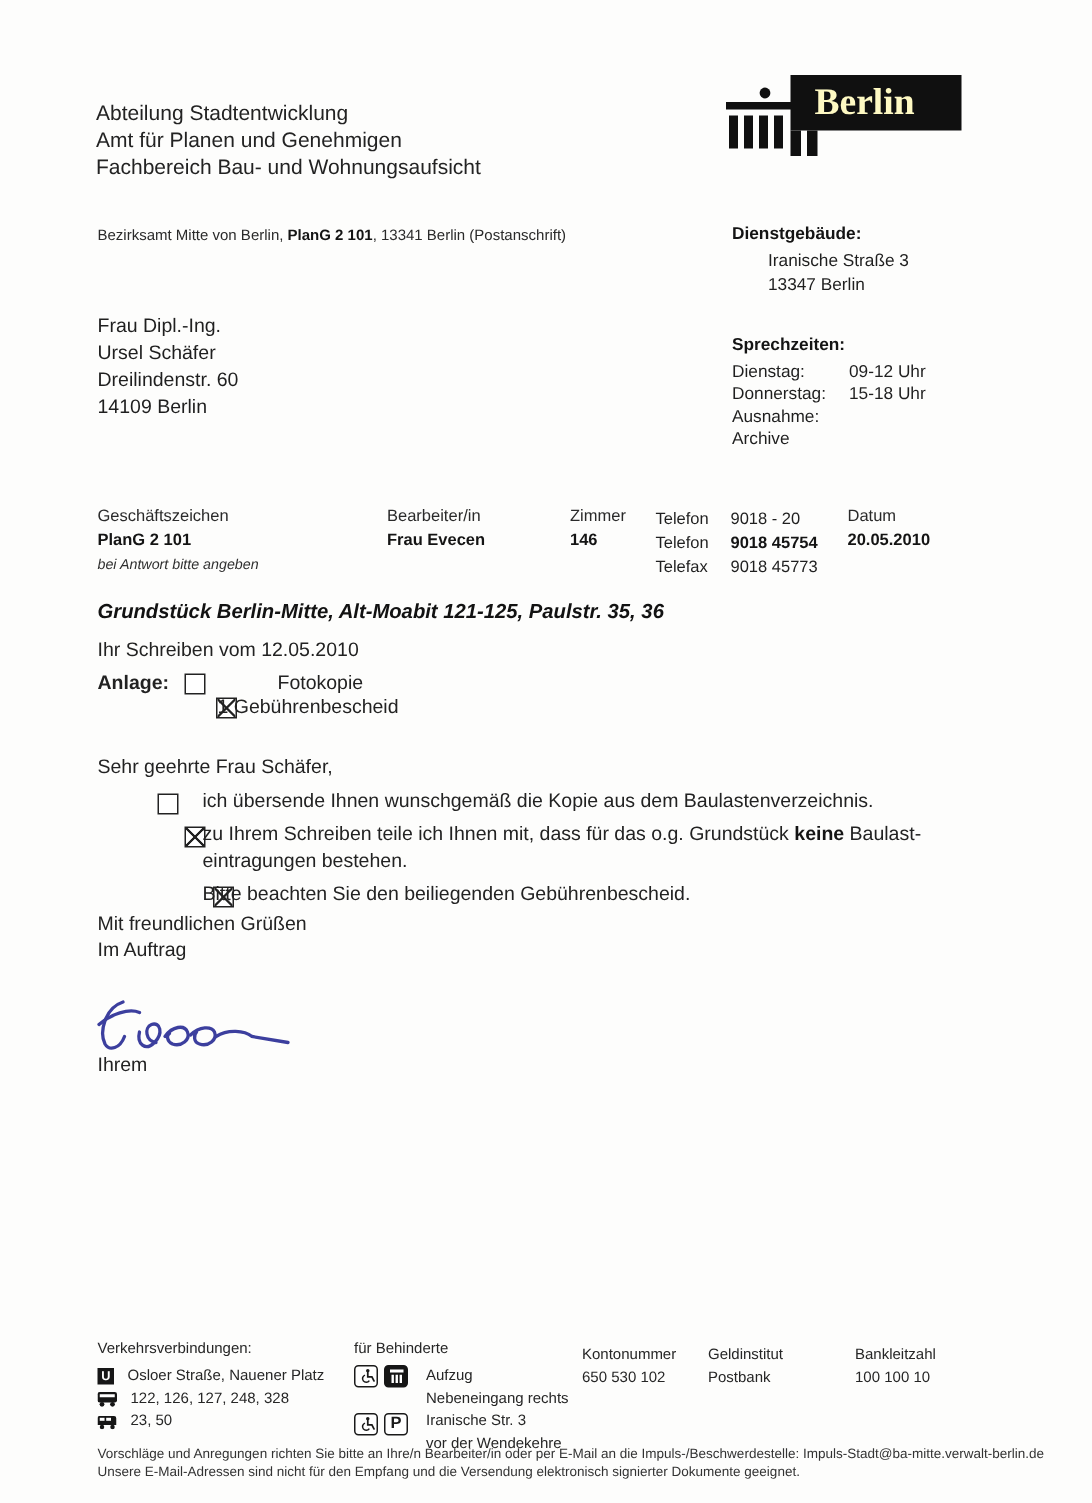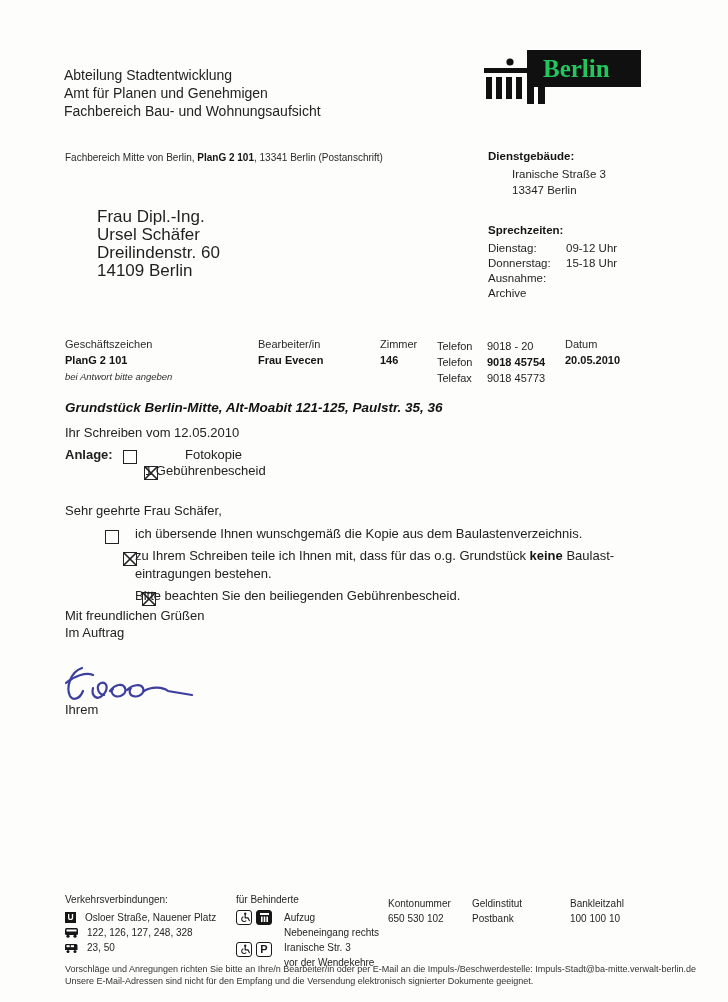--- a/index.html
+++ b/index.html
@@ -6,27 +6,27 @@
   .page{position:relative;width:728px;height:1002px;background:#fdfdfc;
         font-family:"Liberation Sans",sans-serif;color:#1f1f1f;overflow:hidden;}
   .abs{position:absolute;white-space:nowrap;}
   .b{font-weight:bold;color:#141414;}
   
   .doc-title{font-size:20px;font-weight:bold;letter-spacing:.2px;color:#111;}
   .dept-line{font-size:14px;line-height:18px;color:#232323;}
   
   .logo-wrap{position:absolute;left:483px;top:50px;width:170px;height:55px;}
   .logo-box{position:absolute;left:44px;top:0;width:98px;height:37px;background:#101010;
-            color:#22c55e;font-family:"Liberation Serif",serif;font-size:25px;font-weight:bold;
+            color:#fef9c3;font-family:"Liberation Serif",serif;font-size:25px;font-weight:bold;
             display:flex;align-items:center;padding-left:16px;}
   .gate{position:absolute;left:0;top:5px;}
   
   .sender{font-size:10px;color:#2a2a2a;}
   
-  .addr-line{font-size:17px;line-height:18px;margin-left:32px;}
+  .addr-line{font-size:13px;line-height:18px;}
   
   .office-label{font-size:11.5px;font-weight:bold;color:#141414;}
   .office-line{font-size:11.5px;line-height:16px;margin-left:24px;}
   .hours-row{display:flex;font-size:11.5px;line-height:15px;}
   .hours-day{width:78px;}
   
   .ref-label{font-size:11px;color:#2a2a2a;}
   .ref-value{font-size:11px;font-weight:bold;color:#141414;}
   .ref-note{font-size:9.5px;color:#2f2f2f;font-style:italic;}
   .phone-row{display:flex;font-size:11px;line-height:16px;}
@@ -73,21 +73,21 @@
         <rect x="23" y="22" width="6" height="22"></rect>
         <rect x="33" y="22" width="6" height="22"></rect>
         <rect x="44" y="32" width="7" height="17"></rect>
         <rect x="55" y="32" width="7" height="17"></rect>
       </g>
     </svg>
   </div>
 
   
   <div class="abs sender" style="left:65px;top:152px;">
-    <span>Fachbereich Mitte von Berlin, </span><span class="b">PlanG 2 101</span><span>, 13341 Berlin (Postanschrift)</span>
+    <span>Bezirksamt Mitte von Berlin, </span><span class="b">PlanG 2 101</span><span>, 13341 Berlin (Postanschrift)</span>
   </div>
 
   
   <div class="abs" style="left:65px;top:208px;">
     <div class="addr-line">Frau Dipl.-Ing.</div>
     <div class="addr-line">Ursel Schäfer</div>
     <div class="addr-line">Dreilindenstr. 60</div>
     <div class="addr-line">14109 Berlin</div>
   </div>
 

